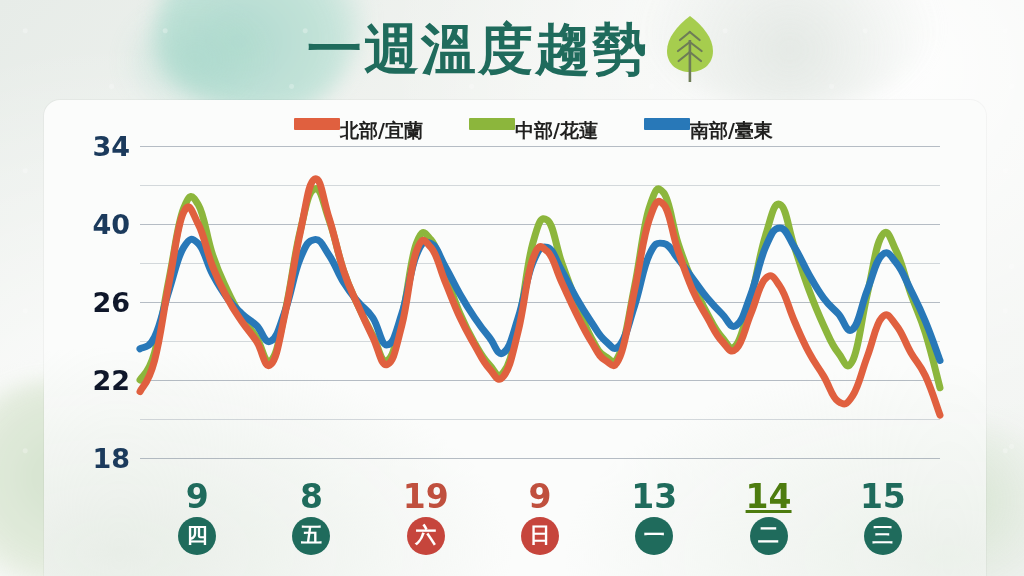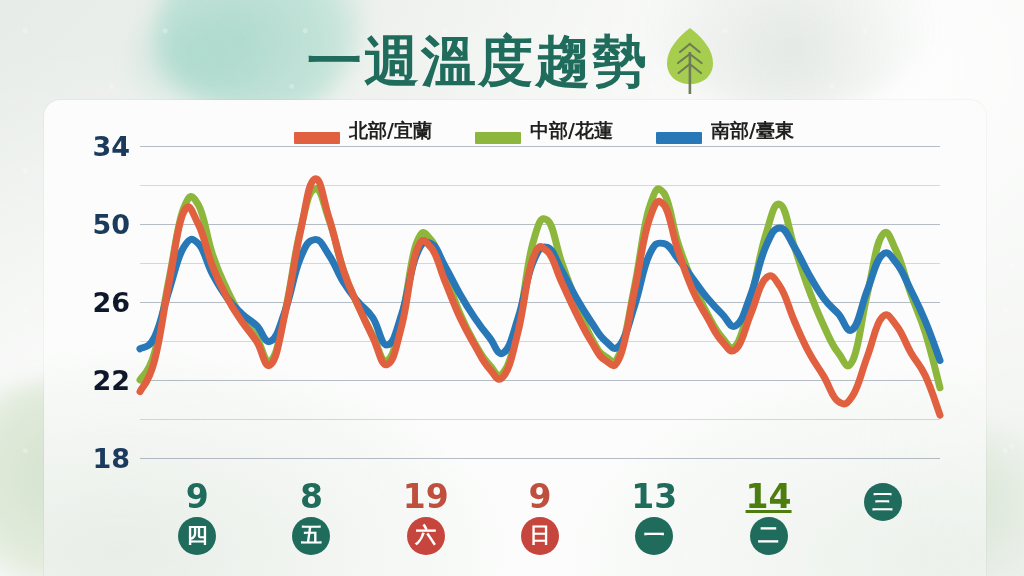--- a/index.html
+++ b/index.html
@@ -70,21 +70,21 @@
       radial-gradient(circle at 18% 22%, rgba(255,255,255,0.8) 0 2px, transparent 3px),
       radial-gradient(circle at 62% 48%, rgba(255,255,255,0.7) 0 2px, transparent 3px),
       radial-gradient(circle at 35% 72%, rgba(255,255,255,0.6) 0 3px, transparent 4px),
       radial-gradient(circle at 80% 80%, rgba(255,255,255,0.7) 0 2px, transparent 3px);
     background-size: 140px 140px, 180px 180px, 220px 220px, 160px 160px;
   }
 
   
   .title-row {
     position: absolute;
-    left: 0; top: 20px;
+    left: 0; top: 8px;
     width: 1024px;
     height: 82px;
     display: flex;
     align-items: center;
     justify-content: center;
     gap: 14px;
   }
   .title-text {
     font-family: "DejaVu Sans", "Liberation Sans", sans-serif;
     font-size: 55px;
@@ -117,21 +117,21 @@
 
   
   .legend {
     position: absolute;
     left: 250px; top: 18px;
     width: 500px; height: 26px;
     display: flex;
     align-items: center;
     gap: 14px;
   }
-  .legend-item { display: flex; align-items: flex-end; gap: 9px; }
+  .legend-item { display: flex; align-items: flex-start; }
   .legend-swatch { width: 46px; height: 12px; border-radius: 1px; display:block; }
   .legend-label {
     font-family: "DejaVu Sans", "Liberation Sans", sans-serif;
     font-size: 19px;
     font-weight: 700;
     color: #20201f;
     white-space: nowrap;
   }
   .legend-gap { width: 18px; }
 
@@ -238,21 +238,21 @@
       <span class="legend-gap"></span>
       <div class="legend-item">
         <span class="legend-swatch" style="background:#2878b8"></span>
         <span class="legend-label">南部/臺東</span>
       </div>
     </div>
 
     <div class="plot-wrap">
       <div class="ylabels" id="ylabels">
           <div class="ylabel" style="top: 46px; color: rgb(27, 58, 92);">34</div>
-          <div class="ylabel" style="top: 124px; color: rgb(27, 58, 92);">50</div>
+          <div class="ylabel" style="top: 124px; color: rgb(27, 58, 92);">40</div>
           <div class="ylabel" style="top: 202px; color: #0f172a;">26</div>
           <div class="ylabel" style="top: 280px; color: #0f172a;">22</div>
           <div class="ylabel" style="top: 358px; color: rgb(27, 58, 92);">18</div>
         </div>
       <svg class="chart-svg" id="chart-svg" width="942" height="476">
           <line x1="96" x2="896" y1="46.5" y2="46.5" stroke="#8b96a3" stroke-width="1.1" opacity="0.62"></line>
           <line x1="96" x2="896" y1="85.5" y2="85.5" stroke="#8b96a3" stroke-width="0.85" opacity="0.42"></line>
           <line x1="96" x2="896" y1="124.5" y2="124.5" stroke="#8b96a3" stroke-width="1.1" opacity="0.62"></line>
           <line x1="96" x2="896" y1="163.5" y2="163.5" stroke="#8b96a3" stroke-width="0.85" opacity="0.42"></line>
           <line x1="96" x2="896" y1="202.5" y2="202.5" stroke="#8b96a3" stroke-width="1.1" opacity="0.62"></line>
@@ -283,19 +283,20 @@
           </div>
           <div class="day" style="left: 610.286px; top: 380px;">
             <div class="day-num" style="color: rgb(31, 107, 92);">13</div>
             <div class="day-badge" style="background: rgb(31, 107, 92);">一</div>
           </div>
           <div class="day" style="left: 724.571px; top: 380px;">
             <div class="day-num" style="color: #4d7c0f; text-decoration: underline;">14</div>
             <div class="day-badge" style="background: rgb(31, 107, 92);">二</div>
           </div>
           <div class="day" style="left: 838.857px; top: 380px;">
+            <div class="day-num" style="color: rgb(31, 107, 92);">15</div>
             <div class="day-badge" style="background: rgb(31, 107, 92);">三</div>
           </div>
         </div>
     </div>
   </div>
 
 </div>
 
 </body></html>

